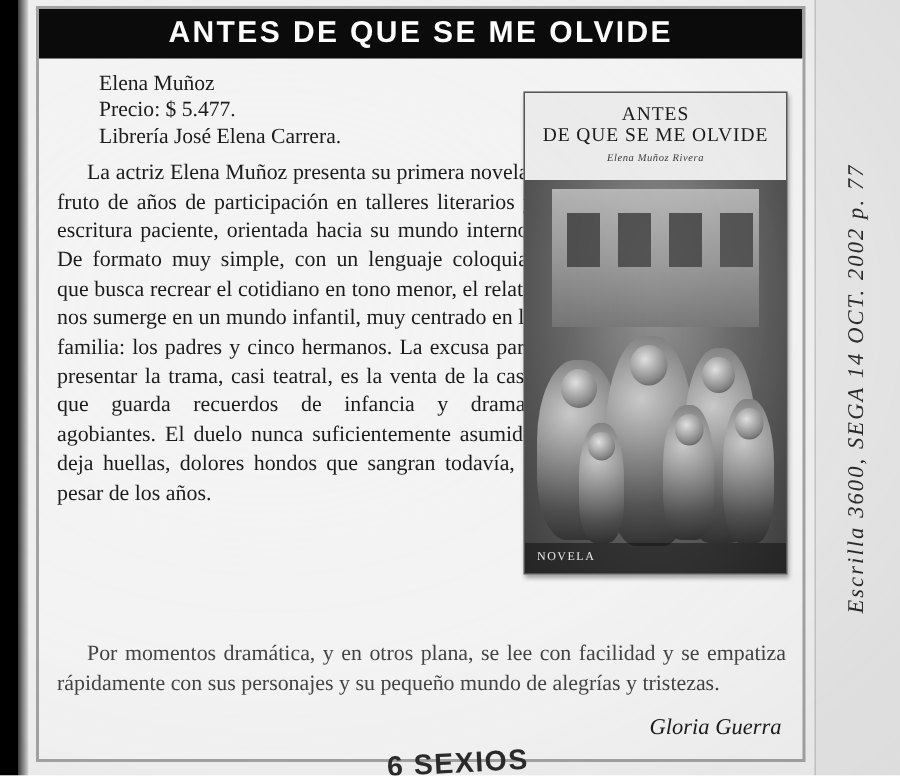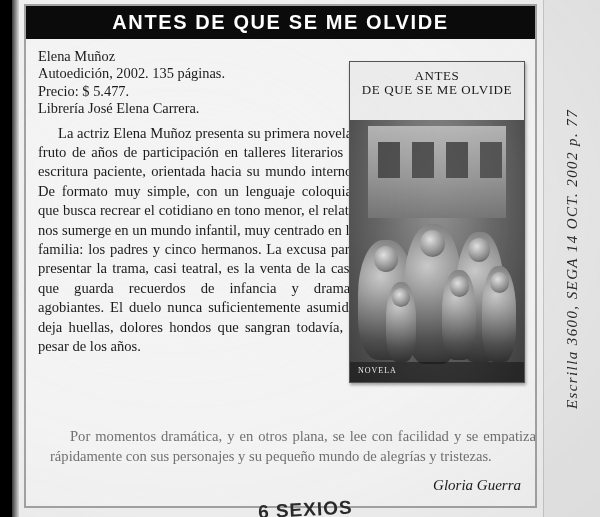--- a/index.html
+++ b/index.html
@@ -115,20 +115,21 @@
     padding: 9px 12px 6px 12px;
     height: calc(100% - 33px);
     box-sizing: border-box;
   }
 
   .meta {
     font-size: 14.4px;
     line-height: 17.4px;
     color: #1c1c1c;
     width: 300px;
+    margin-left: 28px;
   }
   .meta div { white-space: nowrap; }
 
   .cover-wrap {
     position: absolute;
     right: 10px;
     top: 22px;
     width: 176px;
     height: 322px;
     z-index: 5;
@@ -243,23 +244,22 @@
   }
   .text-block p { margin: 0; text-indent: 20px; }
 
   .text-wide {
     position: absolute;
     left: 12px;
     bottom: 40px;
     width: 486px;
     font-size: 14.6px;
     line-height: 19.4px;
-    color: #8b5cf6;
+    color: #14532d;
     text-align: justify;
-    margin-left: 12px;
   }
   .text-wide p { margin: 0; text-indent: 20px; }
 
   .byline {
     position: absolute;
     right: 14px;
     bottom: 12px;
     font-style: italic;
     font-size: 15px;
     color: #1b1b1b;
@@ -294,30 +294,30 @@
   <div class="article">
 
     <div class="title-bar">
       <span class="title-text">ANTES DE QUE SE ME OLVIDE</span>
     </div>
 
     <div class="body-wrap">
 
       <div class="meta">
         <div>Elena Muñoz</div>
-        <div>Autoedición, 2002. 135 páginas.</div>
         <div>Precio: $ 5.477.</div>
         <div>Librería José Elena Carrera.</div>
       </div>
 
       <div class="cover-wrap">
         <div class="cover">
           <div class="cover-top">
             <div class="cover-title">ANTES</div>
             <div class="cover-title">DE QUE SE ME OLVIDE</div>
+            <div class="cover-author">Elena Muñoz Rivera</div>
           </div>
           <div class="cover-photo">
             <div class="house"></div>
             <div class="fam f1"></div>
             <div class="fam f2"></div>
             <div class="fam f3"></div>
             <div class="fam f4"></div>
             <div class="fam f5"></div>
             <div class="fam f6"></div>
             <div class="head h1"></div>

